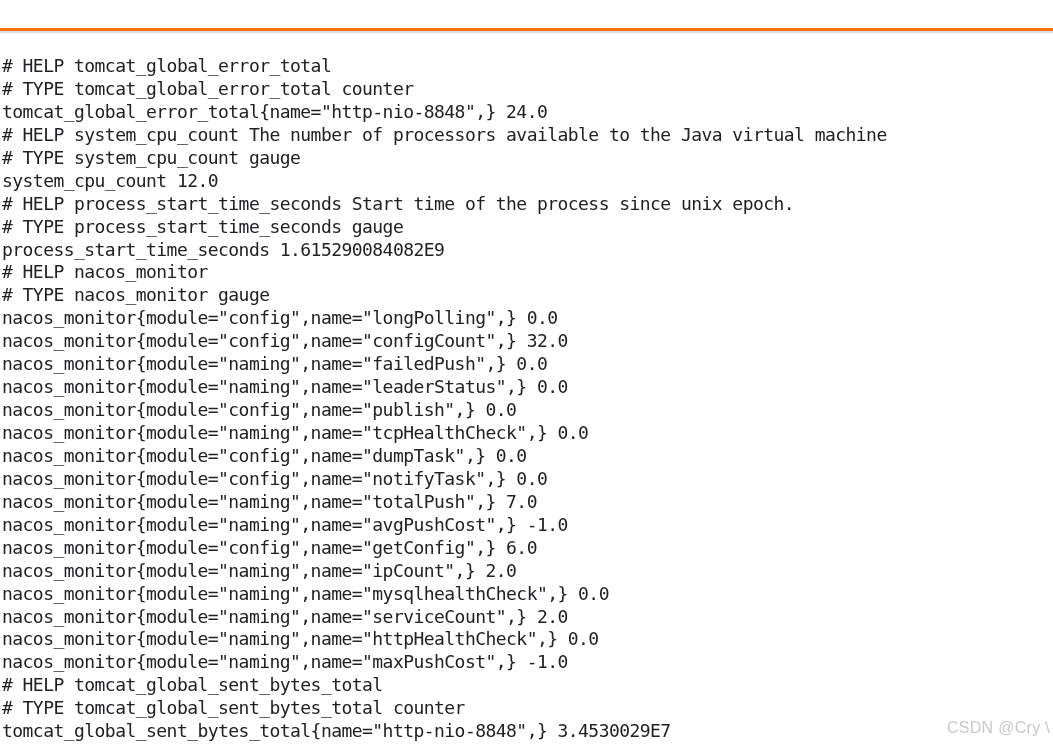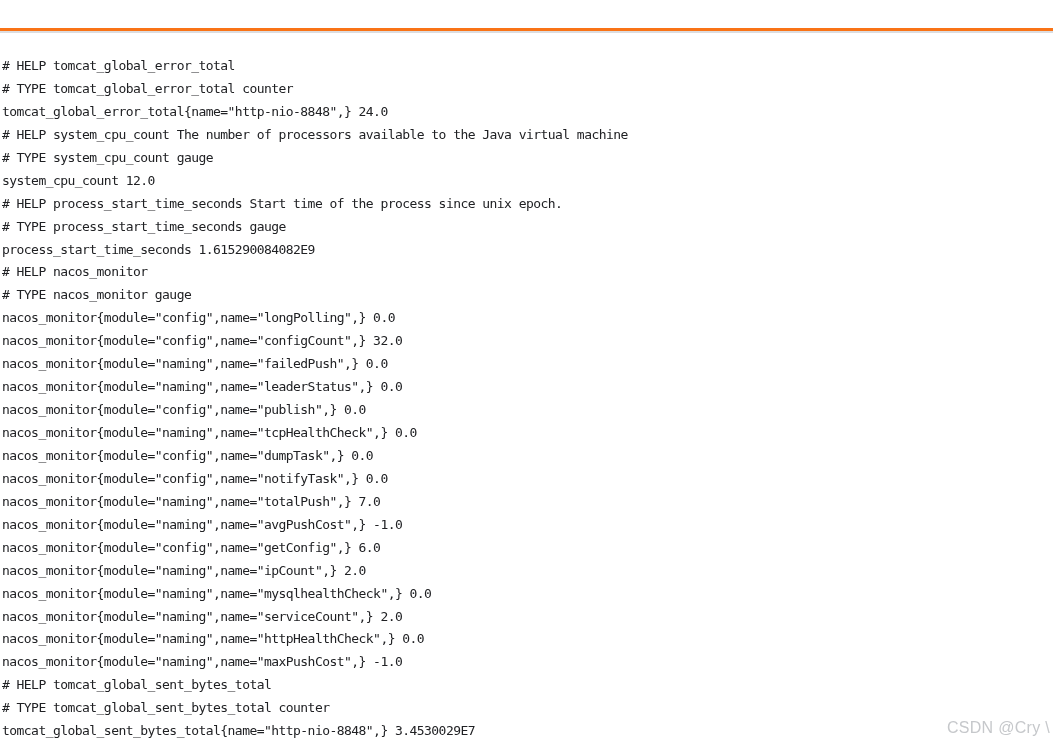--- a/index.html
+++ b/index.html
@@ -97,21 +97,21 @@
     left: 0;
     width: 1053px;
     height: 717px;
     background: #ffffff;
     overflow: hidden;
   }
   #metrics-output {
     margin: 0;
     padding: 22px 0 0 2px;
     font-family: "DejaVu Sans Mono", "Liberation Mono", monospace;
-    font-size: 13px;
+    font-size: 18px;
     line-height: 22.95px;
     color: #202124;
     white-space: pre;
     letter-spacing: -0.55px;
     -webkit-font-smoothing: auto;
   }
   .metric-line {
     display: block;
     height: 22.95px;
   }

